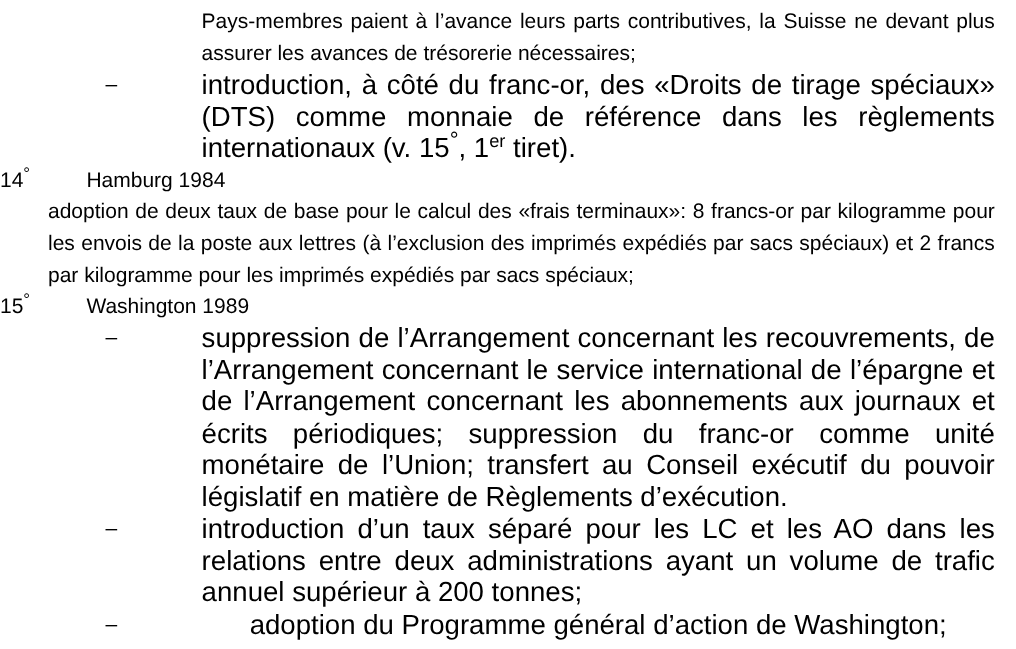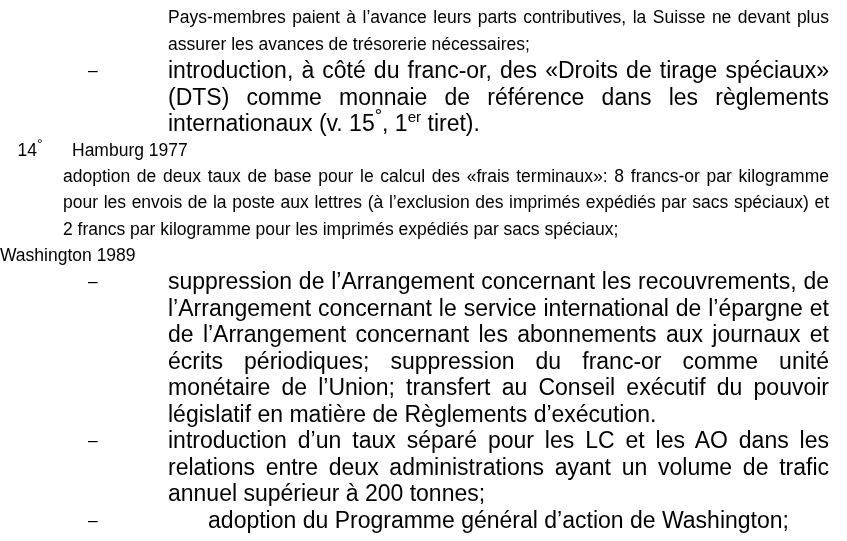--- a/index.html
+++ b/index.html
@@ -22,35 +22,35 @@
     padding: 4px 18px 0 0;
   }
   
   .block {
     display: flex;
     align-items: flex-start;
   }
   .num {
     width: 72px;
     flex: 0 0 72px;
-    text-align: center;
+    text-align: left;
     padding-right: 12px;
     box-sizing: border-box;
     font-size: 17.5px;
     line-height: 26px;
   }
   .heading-text {
     flex: 1 1 auto;
     font-size: 17.5px;
     line-height: 26px;
     text-align: left;
   }
   
   .body-indent {
-    margin-left: 63px;
+    margin-left: 40px;
     margin-right: 0;
     font-size: 17.5px;
     line-height: 26.5px;
     text-align: justify;
     text-justify: inter-word;
   }
   
   .dash-row {
     display: flex;
     align-items: flex-start;
@@ -100,25 +100,26 @@
 
   <div class="cont-text">Pays-membres paient à l’avance leurs parts contributives, la Suisse ne devant plus assurer les avances de trésorerie nécessaires;</div>
 
   <div class="dash-row">
     <div class="dash-col">–</div>
     <div class="dash-text"><span>introduction, à côté du franc-or, des «Droits de tirage spéciaux» (DTS) comme monnaie de référence dans les règlements internationaux (v. 15</span><span class="deg">°</span><span>, 1</span><sup>er</sup><span> tiret).</span></div>
   </div>
 
   <div class="block">
     <div class="num"><span>14</span><span class="deg">°</span></div>
-    <div class="heading-text">Hamburg 1977</div>
+    <div class="heading-text">Hamburg 1984</div>
   </div>
   <div class="body-indent">adoption de deux taux de base pour le calcul des «frais terminaux»: 8 francs-or par kilogramme pour les envois de la poste aux lettres (à l’exclusion des imprimés expédiés par sacs spéciaux) et 2 francs par kilogramme pour les imprimés expédiés par sacs spéciaux;</div>
 
   <div class="block">
+    <div class="num"><span>15</span><span class="deg">°</span></div>
     <div class="heading-text">Washington 1989</div>
   </div>
 
   <div class="dash-row">
     <div class="dash-col">–</div>
     <div class="dash-text">suppression de l’Arrangement concernant les recouvrements, de l’Arrangement concernant le service international de l’épargne et de l’Arrangement concernant les abonnements aux journaux et écrits périodiques; suppression du franc-or comme unité monétaire de l’Union; transfert au Conseil exécutif du pouvoir législatif en matière de Règlements d’exécution.</div>
   </div>
 
   <div class="dash-row">
     <div class="dash-col">–</div>

